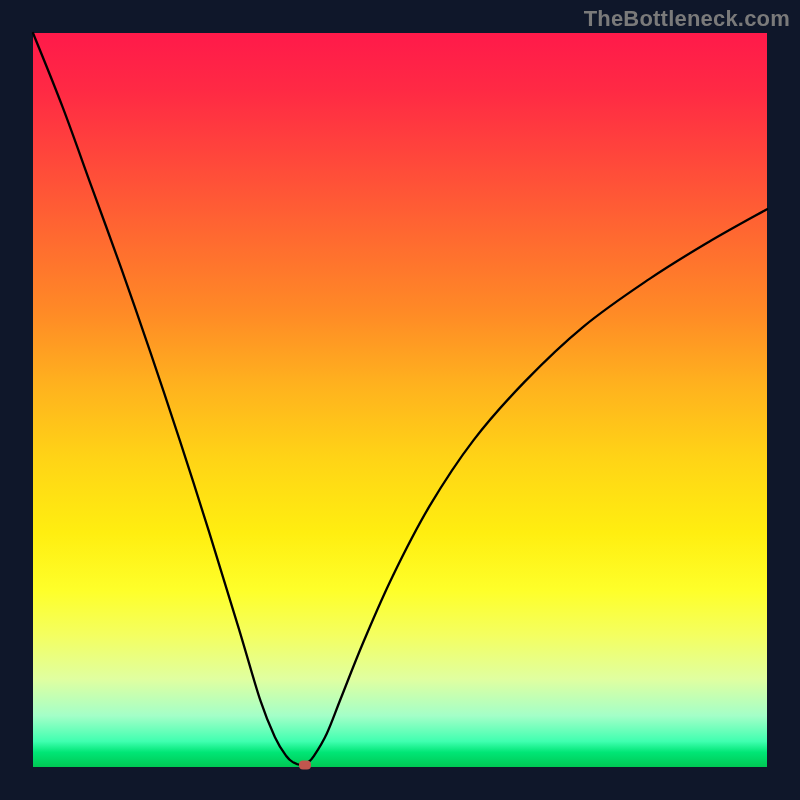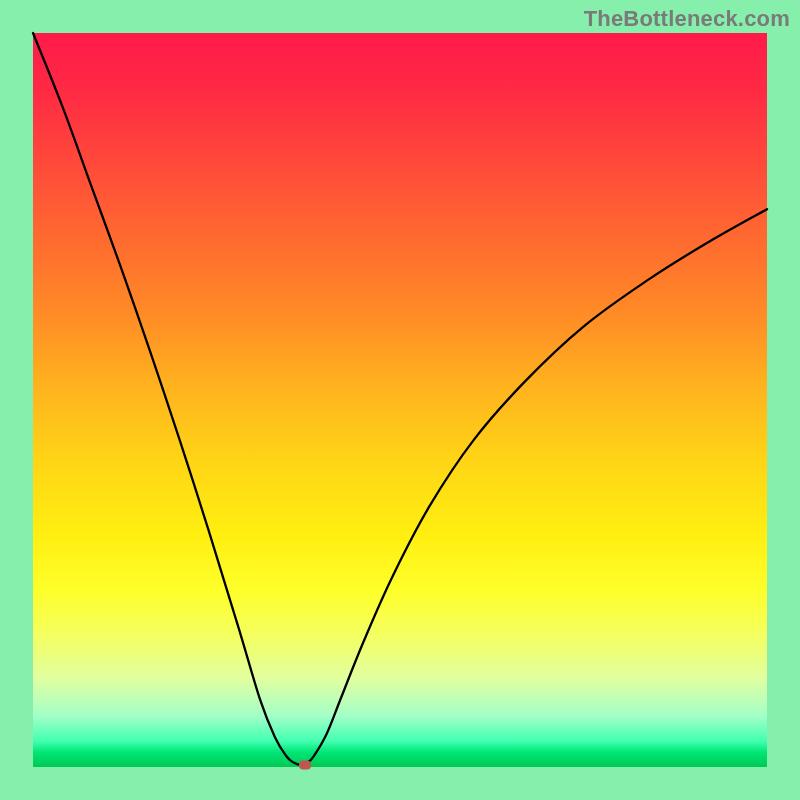--- a/index.html
+++ b/index.html
@@ -1,21 +1,21 @@
 <!DOCTYPE html>
 <html><head>
 <meta charset="utf-8">
 <style>
   * { margin: 0; padding: 0; box-sizing: border-box; }
   html, body { width: 800px; height: 800px; overflow: hidden; background: #000; }
   .frame {
     position: relative;
     width: 800px;
     height: 800px;
-    background: #86efac;
+    background: #0f172a;
   }
   .plot-area {
     position: absolute;
     left: 33px;
     top: 33px;
     width: 734px;
     height: 734px;
     background: linear-gradient(to bottom,
       #ff1a4a 0%,
       #ff2a44 8%,

